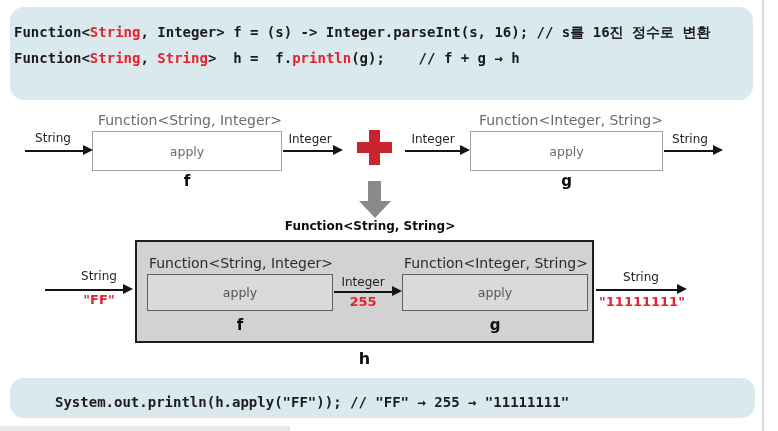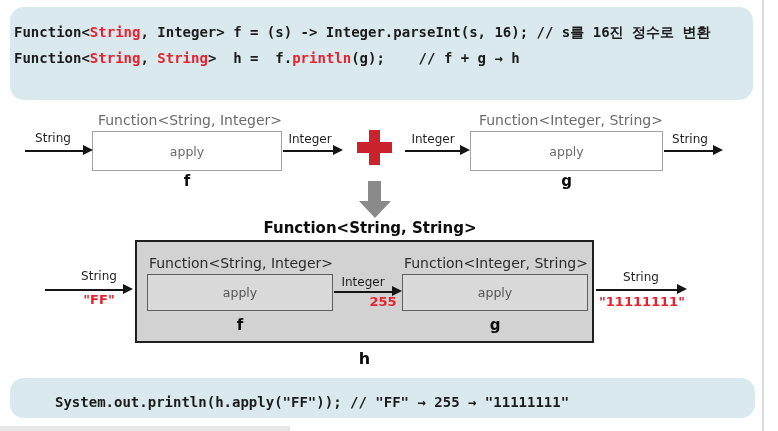--- a/index.html
+++ b/index.html
@@ -31,21 +31,21 @@
   .ah { position:absolute; width:0; height:0; border-top:5px solid transparent; border-bottom:5px solid transparent; border-left:10px solid #141414; }
   .redval { position:absolute; text-align:center; color:#e8212e; font-weight:bold; font-size:13px; white-space:nowrap; }
   
   .plus-h { position:absolute; left:357px; top:142px; width:35px; height:11px; background:#c9232d; }
   .plus-v { position:absolute; left:369px; top:130px; width:11px; height:35px; background:#c9232d; }
   
   .dstem { position:absolute; left:368px; top:181px; width:13px; height:21px; background:#8a8a8a; }
   .dhead { position:absolute; left:359px; top:201px; width:0; height:0;
            border-left:16px solid transparent; border-right:16px solid transparent; border-top:17px solid #8a8a8a; }
   .midtitle { position:absolute; left:255px; top:219px; width:230px; text-align:center;
-              color:#0d0d0d; font-weight:bold; font-size:15px; white-space:nowrap; }
+              color:#0d0d0d; font-weight:bold; font-size:12px; white-space:nowrap; }
   .bigbox { position:absolute; left:135px; top:240px; width:459px; height:103px;
             background:#d2d2d2; border:2px solid #1f1f1f; box-sizing:border-box; }
   .innerbox {
     position:absolute; background:#dadada; border:1px solid #5f5f5f;
     display:flex; align-items:center; justify-content:center;
     color:#555555; font-size:12.5px; box-sizing:border-box;
   }
   
   .vline { position:absolute; left:762px; top:0; width:2px; height:431px; background:#d9dddf; }
   .bline { position:absolute; left:0; top:426px; width:290px; height:5px; background:#e7e7e7; }
@@ -120,21 +120,21 @@
   <div class="innerbox" style="left:147px; top:274px; width:186px; height:37px;">
       <span>apply</span>
     </div>
   <div class="fname" style="left:147px; top:316px; width:186px;">f</div>
 
   <div class="lbl" style="left:334px; top:275px; width:58px;">Integer</div>
   <div>
     <div class="hl" style="left:334px; top:291px; width:58px;"></div>
     <div class="ah" style="left:392px; top:286px;"></div>
   </div>
-  <div class="redval" style="left:334px; top:294px; width:58px;margin-left:20px;">255</div>
+  <div class="redval" style="left:334px; top:294px; width:58px;">255</div>
 
   <div class="title dtitle" style="left:402px; top:255px; width:186px;">Function&lt;Integer, String&gt;</div>
   <div class="innerbox" style="left:402px; top:274px; width:186px; height:37px;">
       <span>apply</span>
     </div>
   <div class="fname" style="left:402px; top:316px; width:186px;">g</div>
 
   <div class="lbl" style="left:612px; top:270px; width:58px;">String</div>
   <div>
     <div class="hl" style="left:596px; top:289px; width:81px;"></div>

